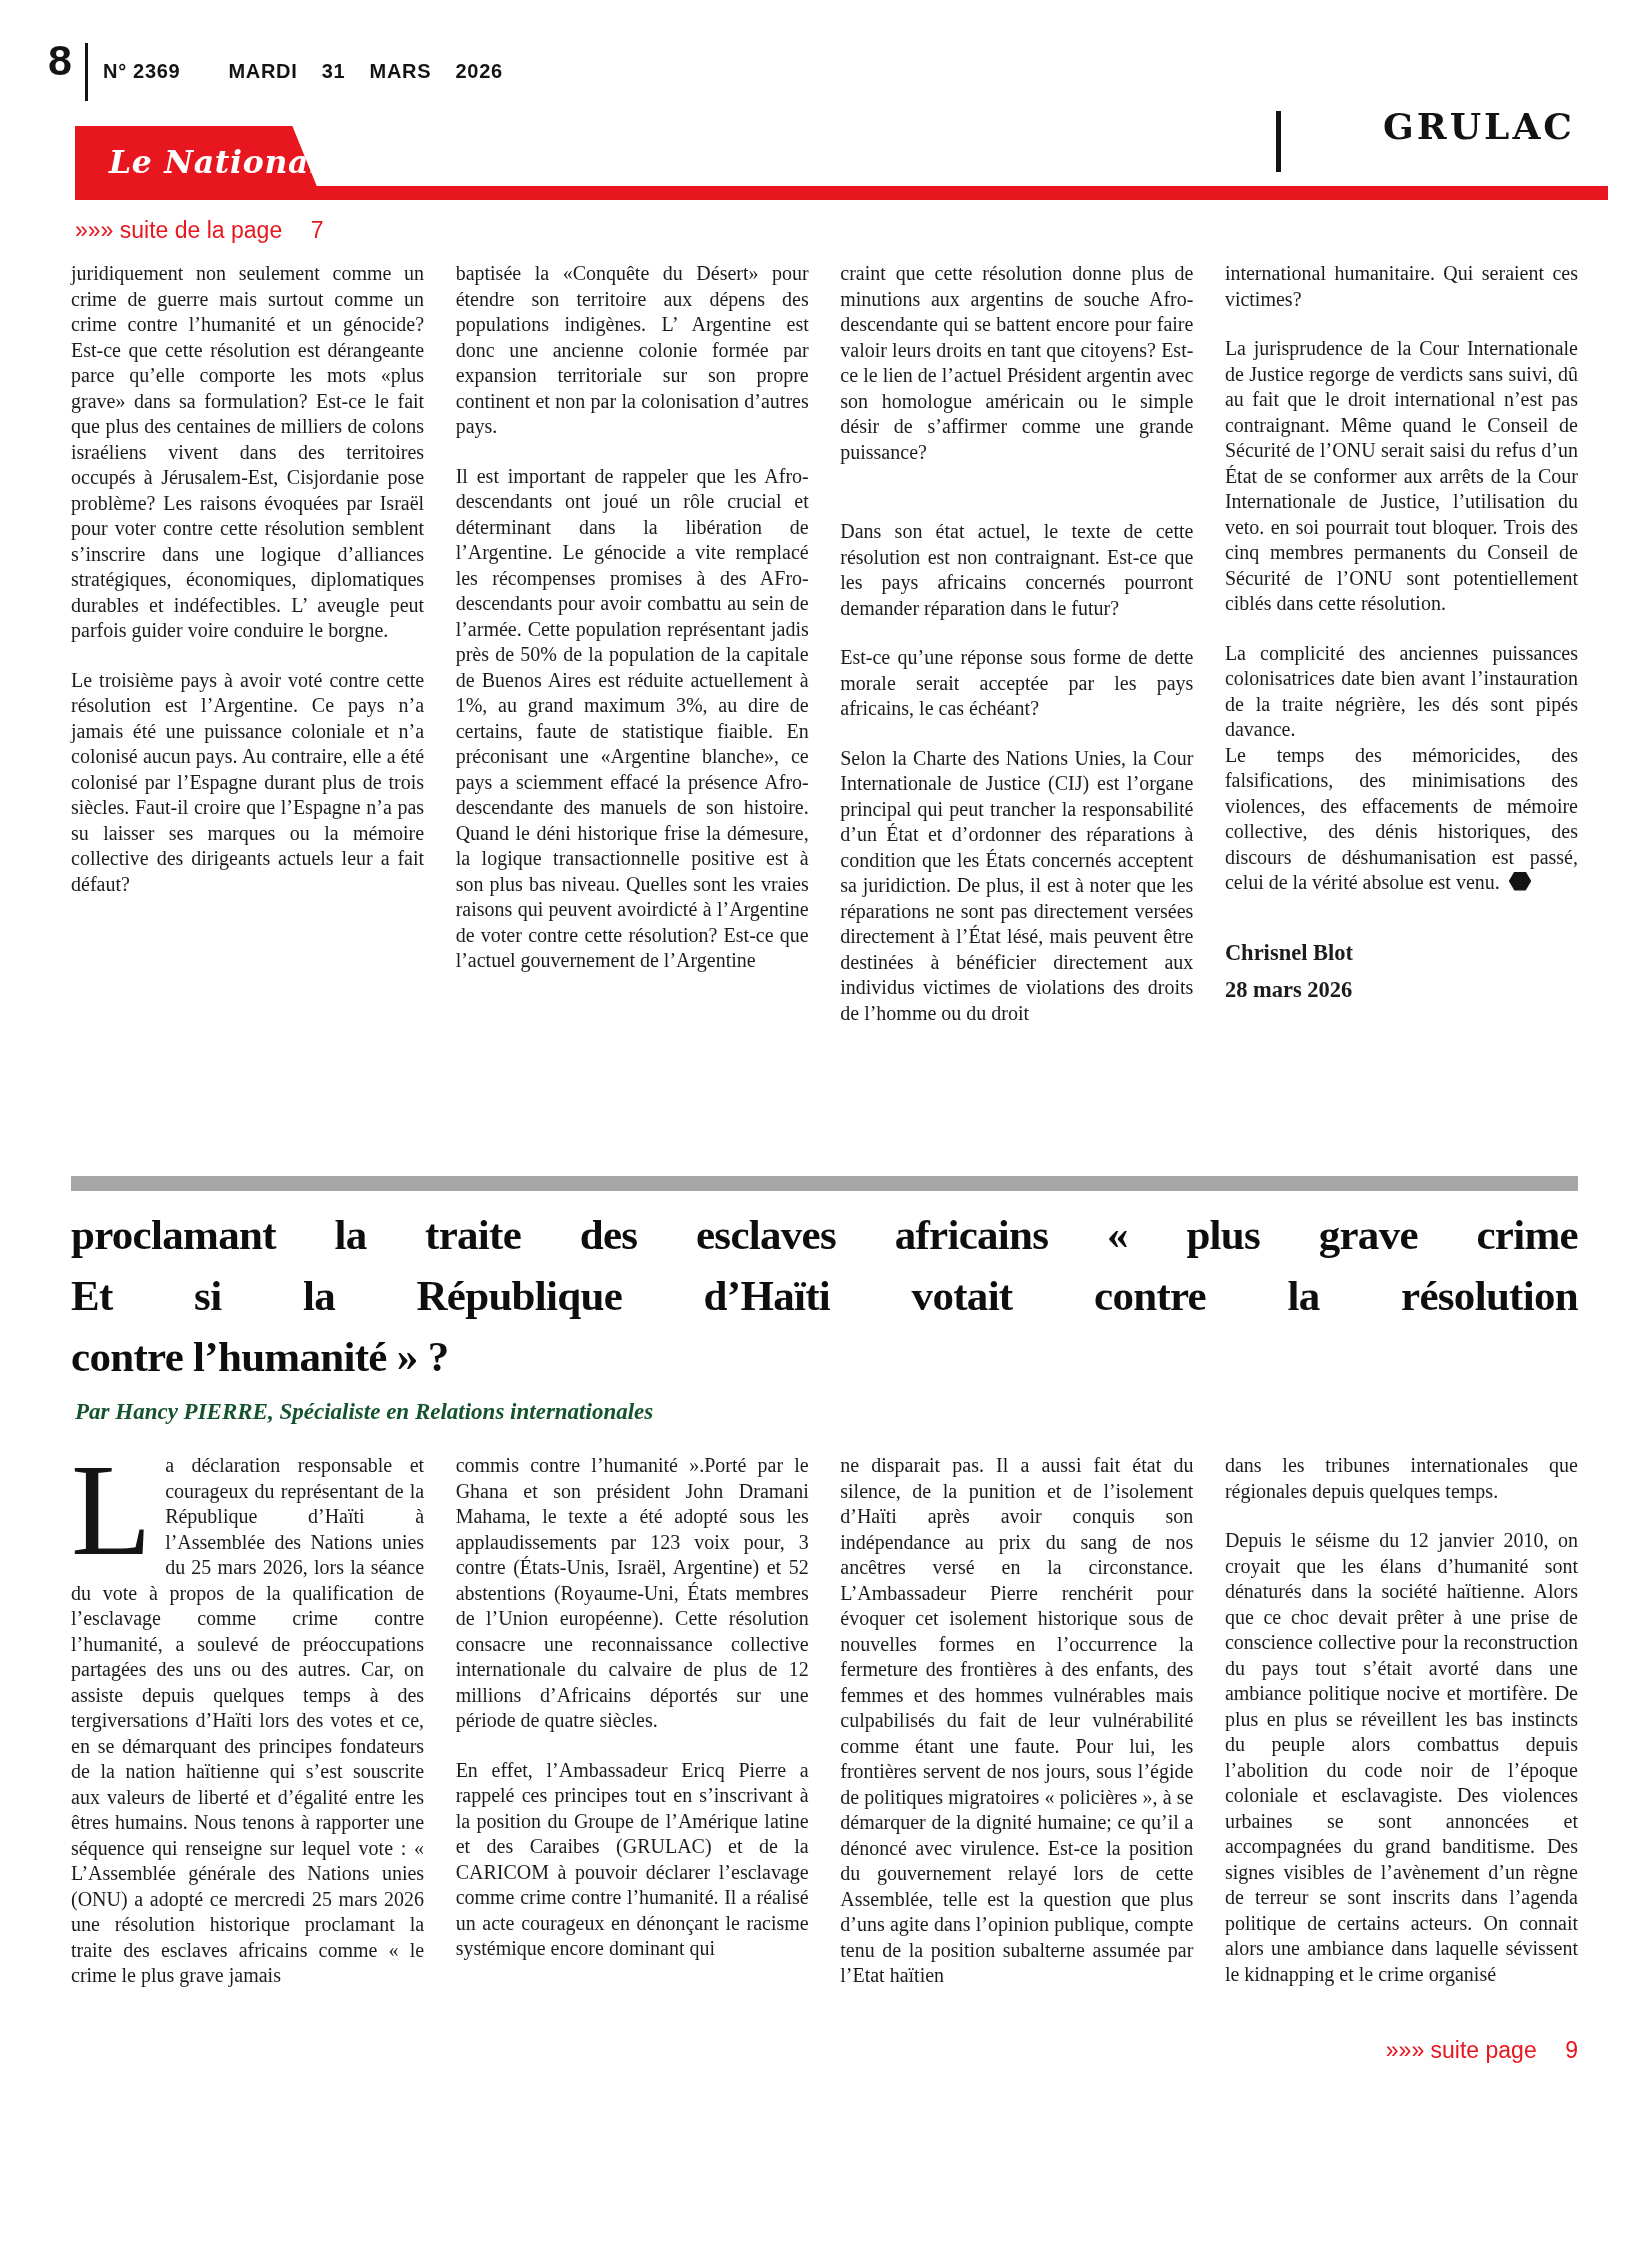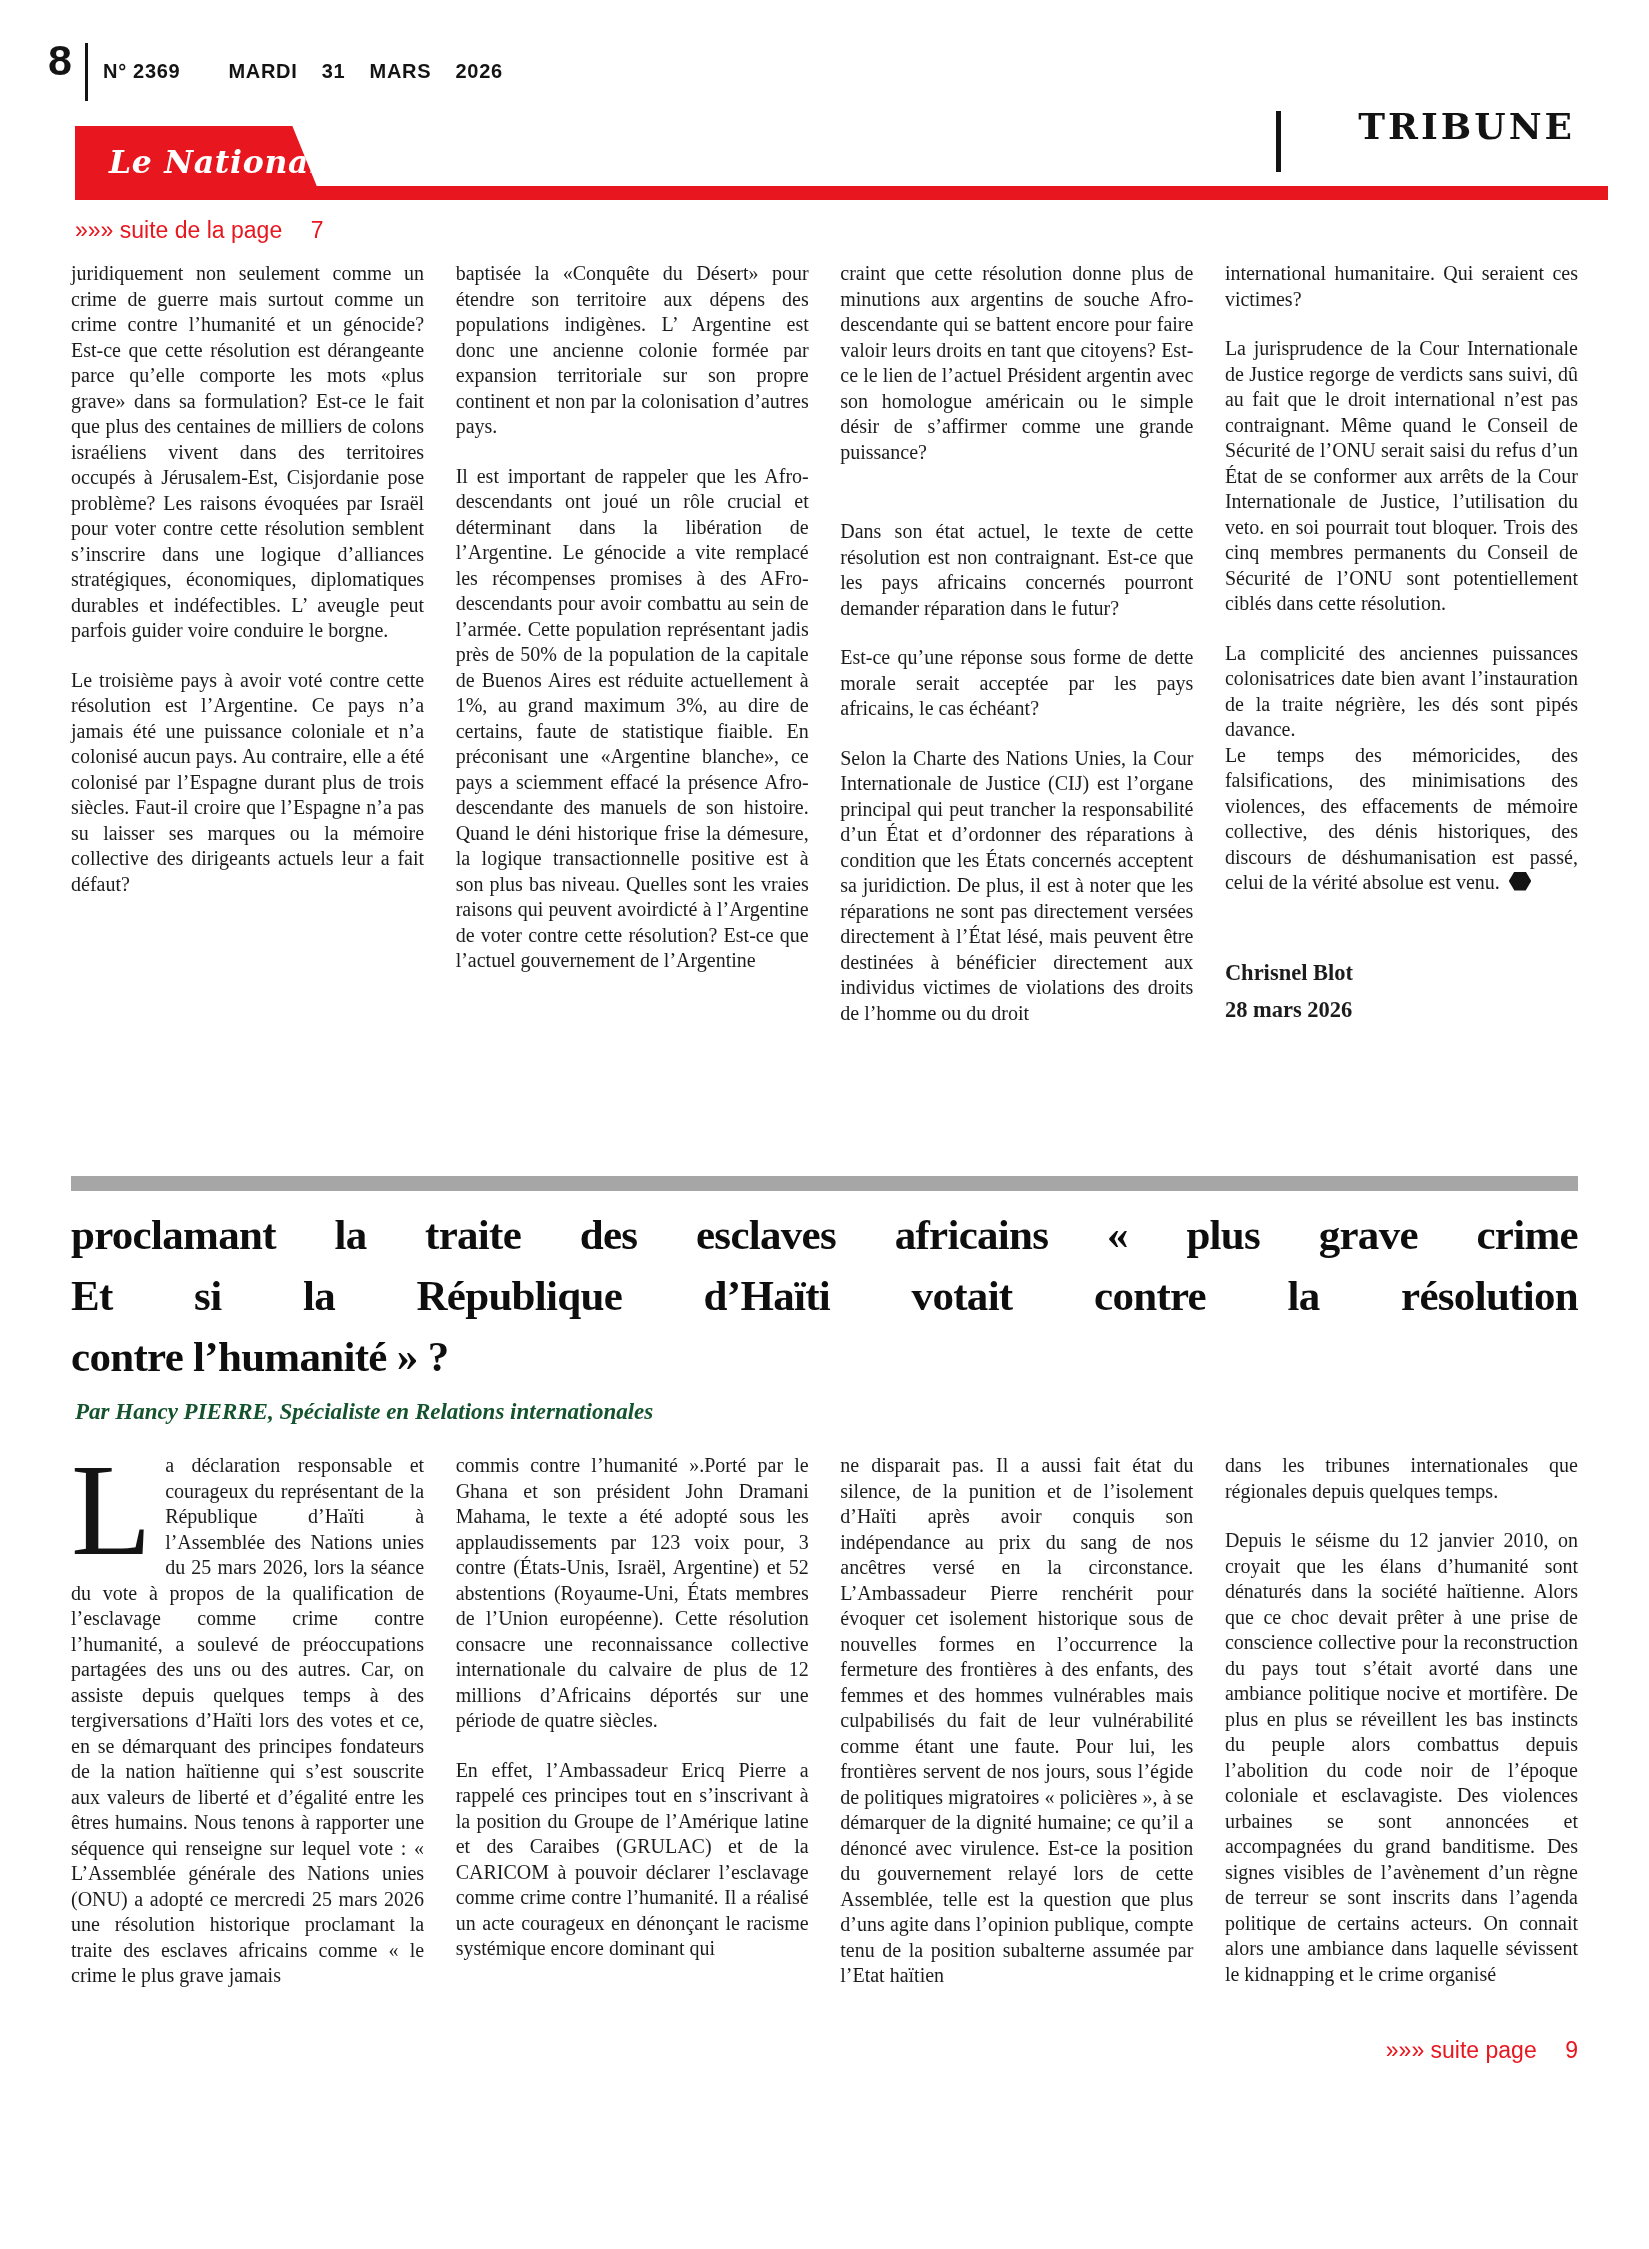--- a/index.html
+++ b/index.html
@@ -27,21 +27,21 @@
   
   .top-columns,.bottom-columns{position:absolute;left:71px;width:1507px;display:flex;gap:31.5px;}
   .top-columns{top:261px;}
   .bottom-columns{top:1453px;}
   .col{flex:1 1 0;min-width:0;}
   .para{margin:0 0 24px;font-size:20px;line-height:25.5px;text-align:justify;hyphens:none;}
   .col > .para:last-child,.paras > .para:last-child{margin-bottom:0;}
   .col-t3 > .para:first-child{margin-bottom:54px;}
   
   .endmark{display:inline-block;width:22.5px;height:19px;background:#141414;margin-left:9px;vertical-align:-1.5px;clip-path:polygon(25% 0,75% 0,100% 50%,75% 100%,25% 100%,0 50%);}
-  .sig-name{margin-top:63px;font-weight:700;font-size:22.5px;line-height:1.2;}
+  .sig-name{margin-top:43px;font-weight:700;font-size:22.5px;line-height:1.2;}
   .sig-date{margin-top:10.5px;font-weight:700;font-size:22.5px;line-height:1.2;}
   
   .divider{position:absolute;left:71px;top:1176px;width:1507px;height:15px;background:var(--divider,#a6a6a6);}
   .headline{position:absolute;left:71px;top:1204px;width:1507px;color:#0e0e0e;}
   .hl-line{font-weight:700;font-size:43px;line-height:61px;letter-spacing:-0.7px;white-space:nowrap;}
   .hl-line:not(:last-child){white-space:normal;text-align:justify;text-align-last:justify;}
   .byline{position:absolute;left:75px;top:1398px;font:italic 700 23px/1.2 "Liberation Serif",serif;color:#14532d;}
   
   .dropcap{float:left;font-family:"Liberation Serif",serif;font-size:132px;line-height:103px;padding:4.5px 13.5px 0 0;color:#141414;}
   .continued-on{margin-top:52px;text-align:right;font:400 23px/1 "Liberation Sans",sans-serif;color:var(--accent,#e8161e);}
@@ -55,21 +55,21 @@
   <div class="pageno-bar"></div>
   <div class="issue-line">
     <span class="issue">N° 2369</span><span class="date">MARDI 31 MARS 2026</span>
   </div>
 
   <div class="banner-flag">
     <span class="masthead">Le National</span>
   </div>
   <div class="banner-strip"></div>
   <div class="section-bar"></div>
-  <div class="section-title">TRIBUNE</div>
+  <div class="section-title">GRULAC</div>
 
   <div class="continued-from">
     <span>»»» suite de la page</span><span class="pg">7</span>
   </div>
 
   <section class="top-columns">
     <div class="col">
         <p class="para">juridiquement non seulement comme un crime de guerre mais surtout comme un crime contre l’humanité et un génocide? Est-ce que cette résolution est dérangeante parce qu’elle comporte les mots «plus grave» dans sa formulation? Est-ce le fait que plus des centaines de milliers de colons israéliens vivent dans des territoires occupés à Jérusalem-Est, Cisjordanie pose problème? Les raisons évoquées par Israël pour voter contre cette résolution semblent s’inscrire dans une logique d’alliances stratégiques, économiques, diplomatiques durables et indéfectibles. L’ aveugle peut parfois guider voire conduire le borgne.</p>
         <p class="para">Le troisième pays à avoir voté contre cette résolution est l’Argentine. Ce pays n’a jamais été une puissance coloniale et n’a colonisé aucun pays. Au contraire, elle a été colonisé par l’Espagne durant plus de trois siècles. Faut-il croire que l’Espagne n’a pas su laisser ses marques ou la mémoire collective des dirigeants actuels leur a fait défaut?</p>
       </div>

